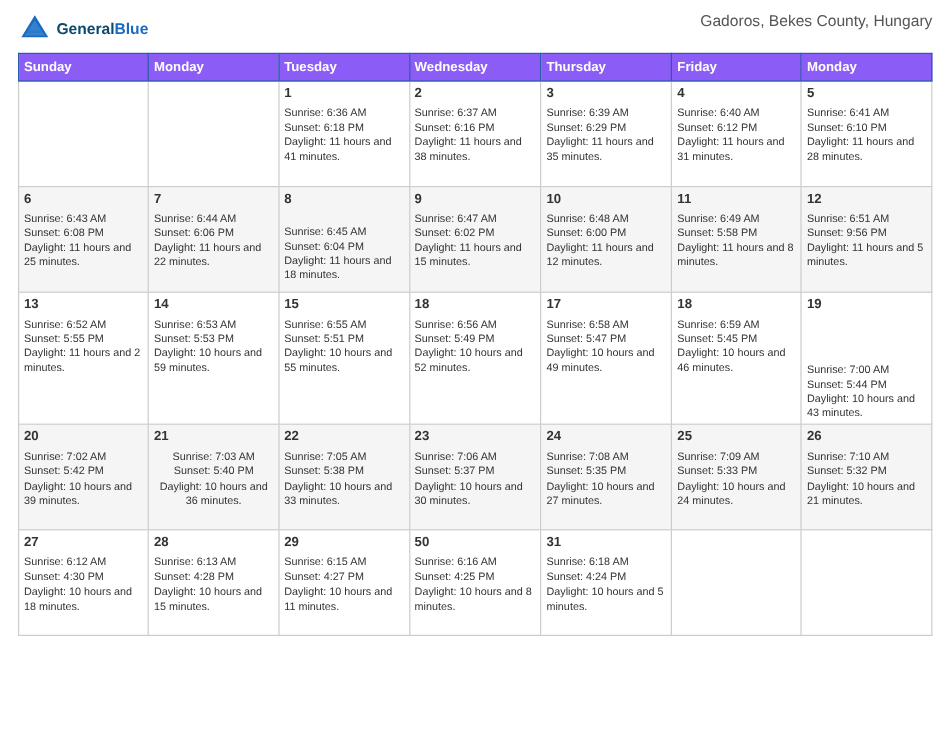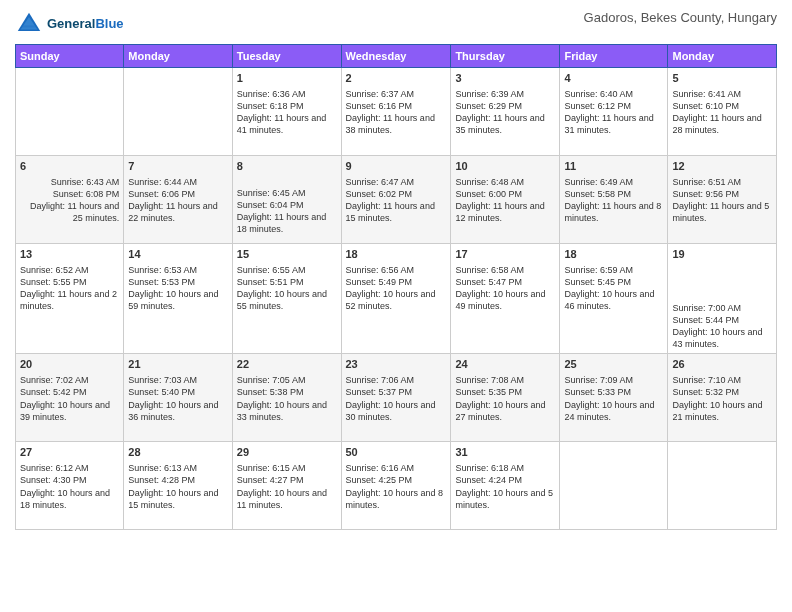--- a/index.html
+++ b/index.html
@@ -155,21 +155,21 @@
           <td>
             <span class="day-number">5</span>
             <div class="day-info" style="white-space: pre-line;">Sunrise: 6:41 AM
 Sunset: 6:10 PM
 Daylight: 11 hours and 28 minutes.</div>
           </td>
         </tr>
         <tr>
           <td>
             <span class="day-number">6</span>
-            <div class="day-info" style="white-space: pre-line; text-align: right;">Sunrise: 6:43 AM
+            <div class="day-info" style="white-space: pre-line;">Sunrise: 6:43 AM
 Sunset: 6:08 PM
 Daylight: 11 hours and 25 minutes.</div>
           </td>
           <td>
             <span class="day-number">7</span>
             <div class="day-info" style="white-space: pre-line;">Sunrise: 6:44 AM
 Sunset: 6:06 PM
 Daylight: 11 hours and 22 minutes.</div>
           </td>
           <td>
@@ -249,21 +249,21 @@
         </tr>
         <tr>
           <td>
             <span class="day-number">20</span>
             <div class="day-info" style="white-space: pre-line;">Sunrise: 7:02 AM
 Sunset: 5:42 PM
 Daylight: 10 hours and 39 minutes.</div>
           </td>
           <td>
             <span class="day-number">21</span>
-            <div class="day-info" style="white-space: pre-line;">Sunrise: 7:03 AM
+            <div class="day-info" style="white-space: pre-line; text-align: center;">Sunrise: 7:03 AM
 Sunset: 5:40 PM
 Daylight: 10 hours and 36 minutes.</div>
           </td>
           <td>
             <span class="day-number">22</span>
             <div class="day-info" style="white-space: pre-line;">Sunrise: 7:05 AM
 Sunset: 5:38 PM
 Daylight: 10 hours and 33 minutes.</div>
           </td>
           <td>

